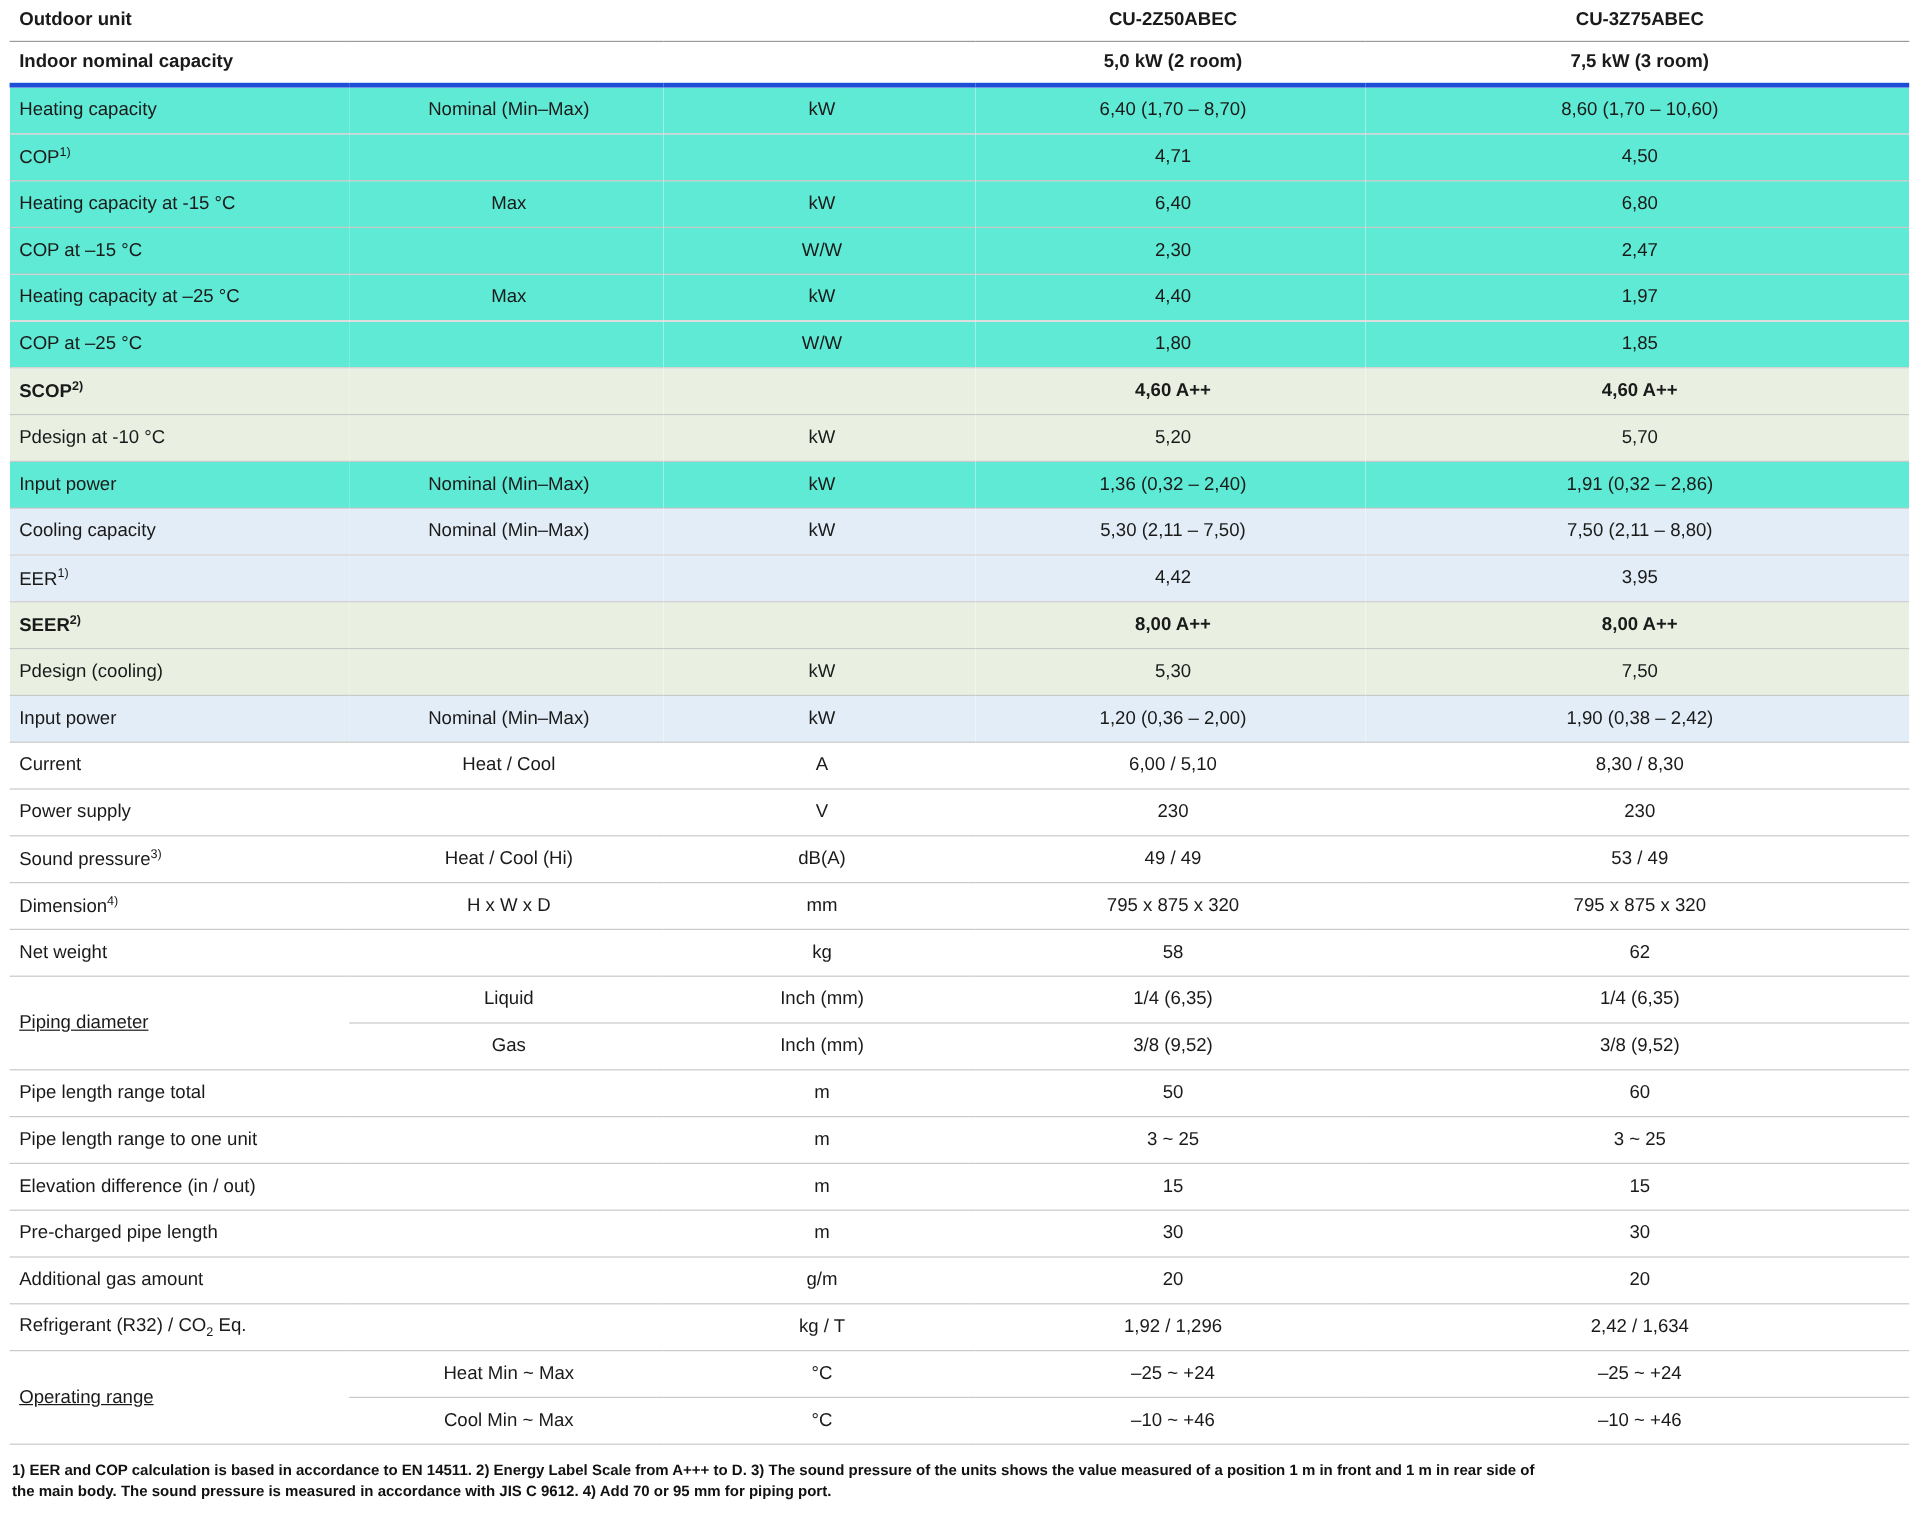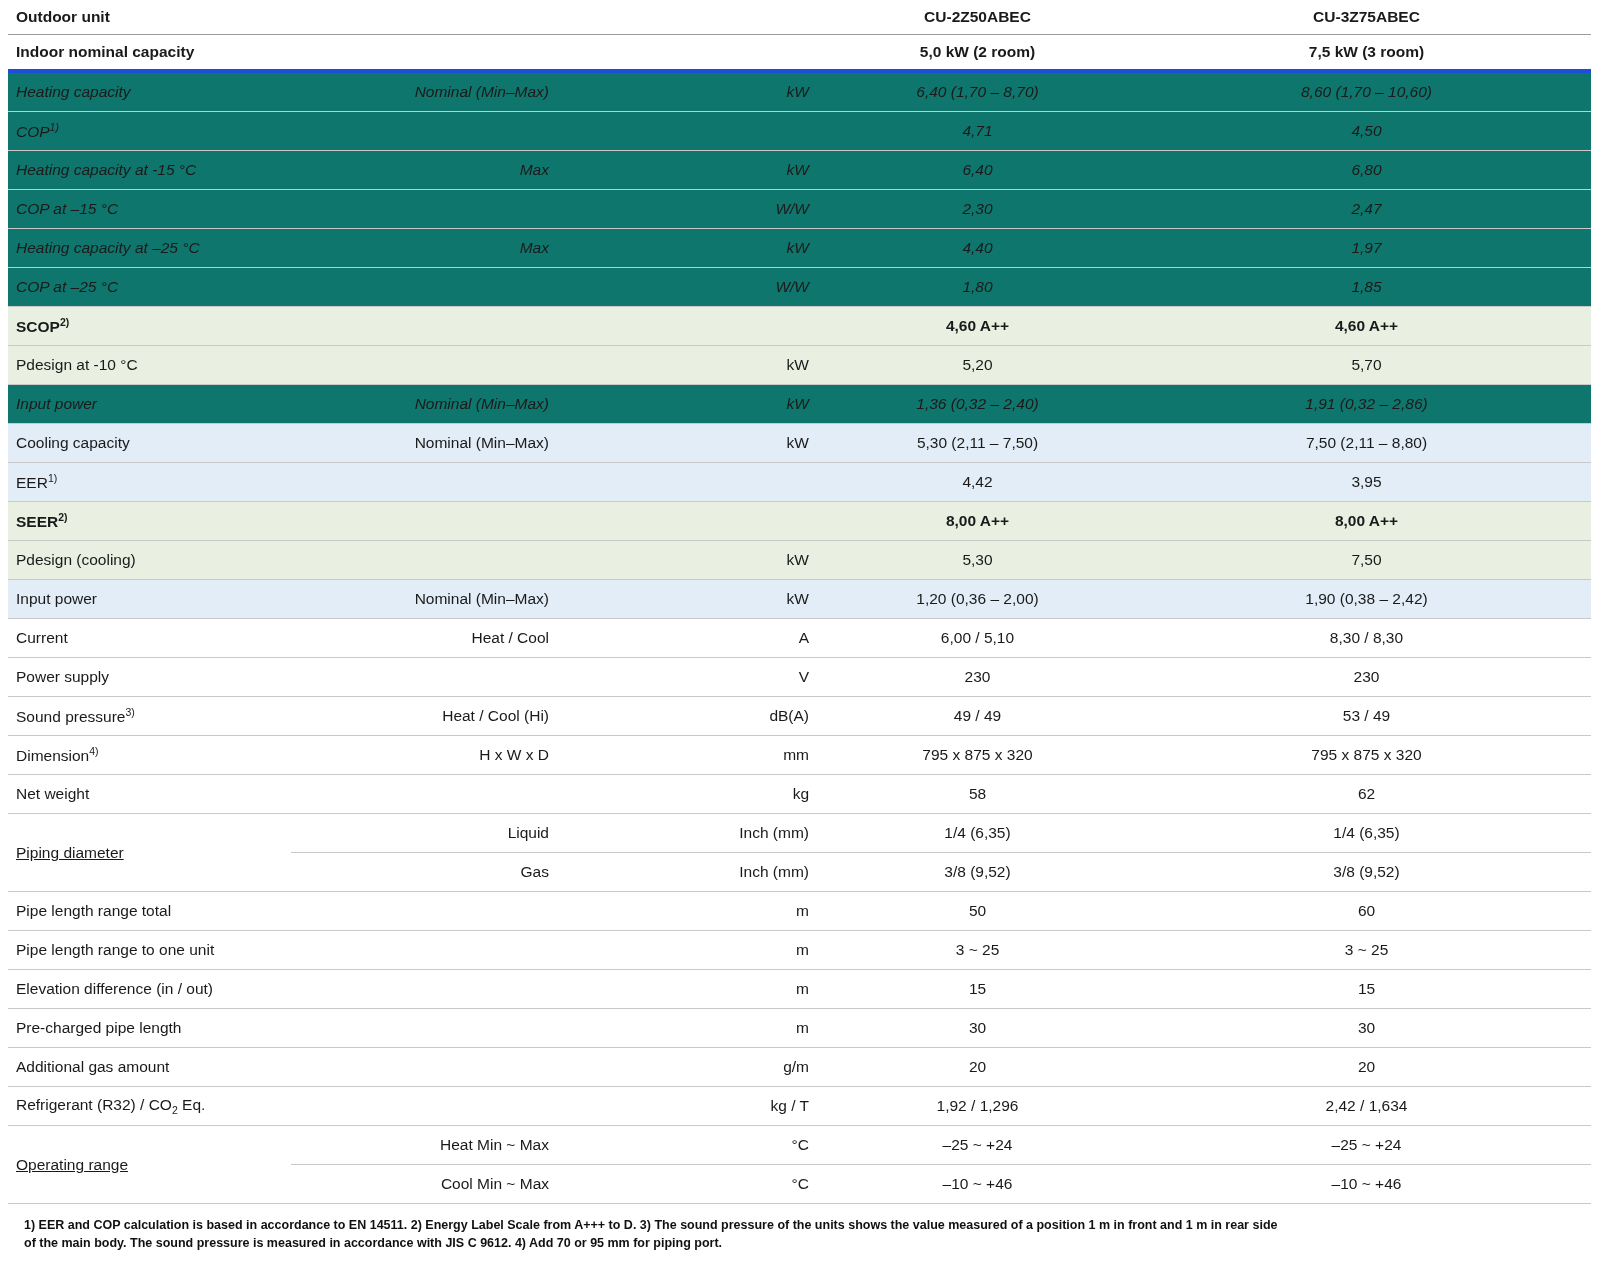--- a/index.html
+++ b/index.html
@@ -35,41 +35,41 @@
   table.spec td {
     border-top: 1px solid #c9c9c9;
     border-bottom: 1px solid #c9c9c9;
     padding: 0 4px 0 8px;
     height: 38px;
     vertical-align: middle;
     white-space: nowrap;
     overflow: hidden;
   }
   td.lbl { text-align: left; }
-  td.mid { text-align: right; }
+  td.mid { text-align: center; }
   td.val { text-align: center; }
 
   
   tr.head td {
     font-weight: bold;
     border-top: none;
     border-bottom: 1px solid #9a9a9a;
     background: #ffffff;
     height: 34px;
   }
   tr.head2 td {
     font-weight: bold;
     border-top: 1px solid #c9c9c9;
     border-bottom: 4px solid #1d4ed8;
     background: #ffffff;
     height: 34px;
   }
 
   
-  tr.heat td   { background: #0f766e; font-style: italic; }
+  tr.heat td   { background: #5eead4; }
   tr.green td  { background: #e9f0e2; }
   tr.cool td   { background: #e2edf7; }
   tr.plain td  { background: #ffffff; }
 
   tr.bold td { font-weight: bold; margin-left: 48px; }
 
   .sup { font-size: 10.5px; vertical-align: super; }
   .sub { font-size: 10.5px; vertical-align: sub; }
 
   
@@ -78,21 +78,20 @@
     text-decoration: underline;
   }
 
   .footnotes {
     margin-top: 12px;
     font-size: 12.5px;
     font-weight: bold;
     line-height: 1.45;
     color: #111;
     padding: 0 2px 10px 2px;
-    margin-left: 14px;
   }
 </style>
 </head>
 <body>
 
 <div id="sheet">
   <table class="spec">
     <colgroup>
       <col class="c0">
         <col class="c1">

